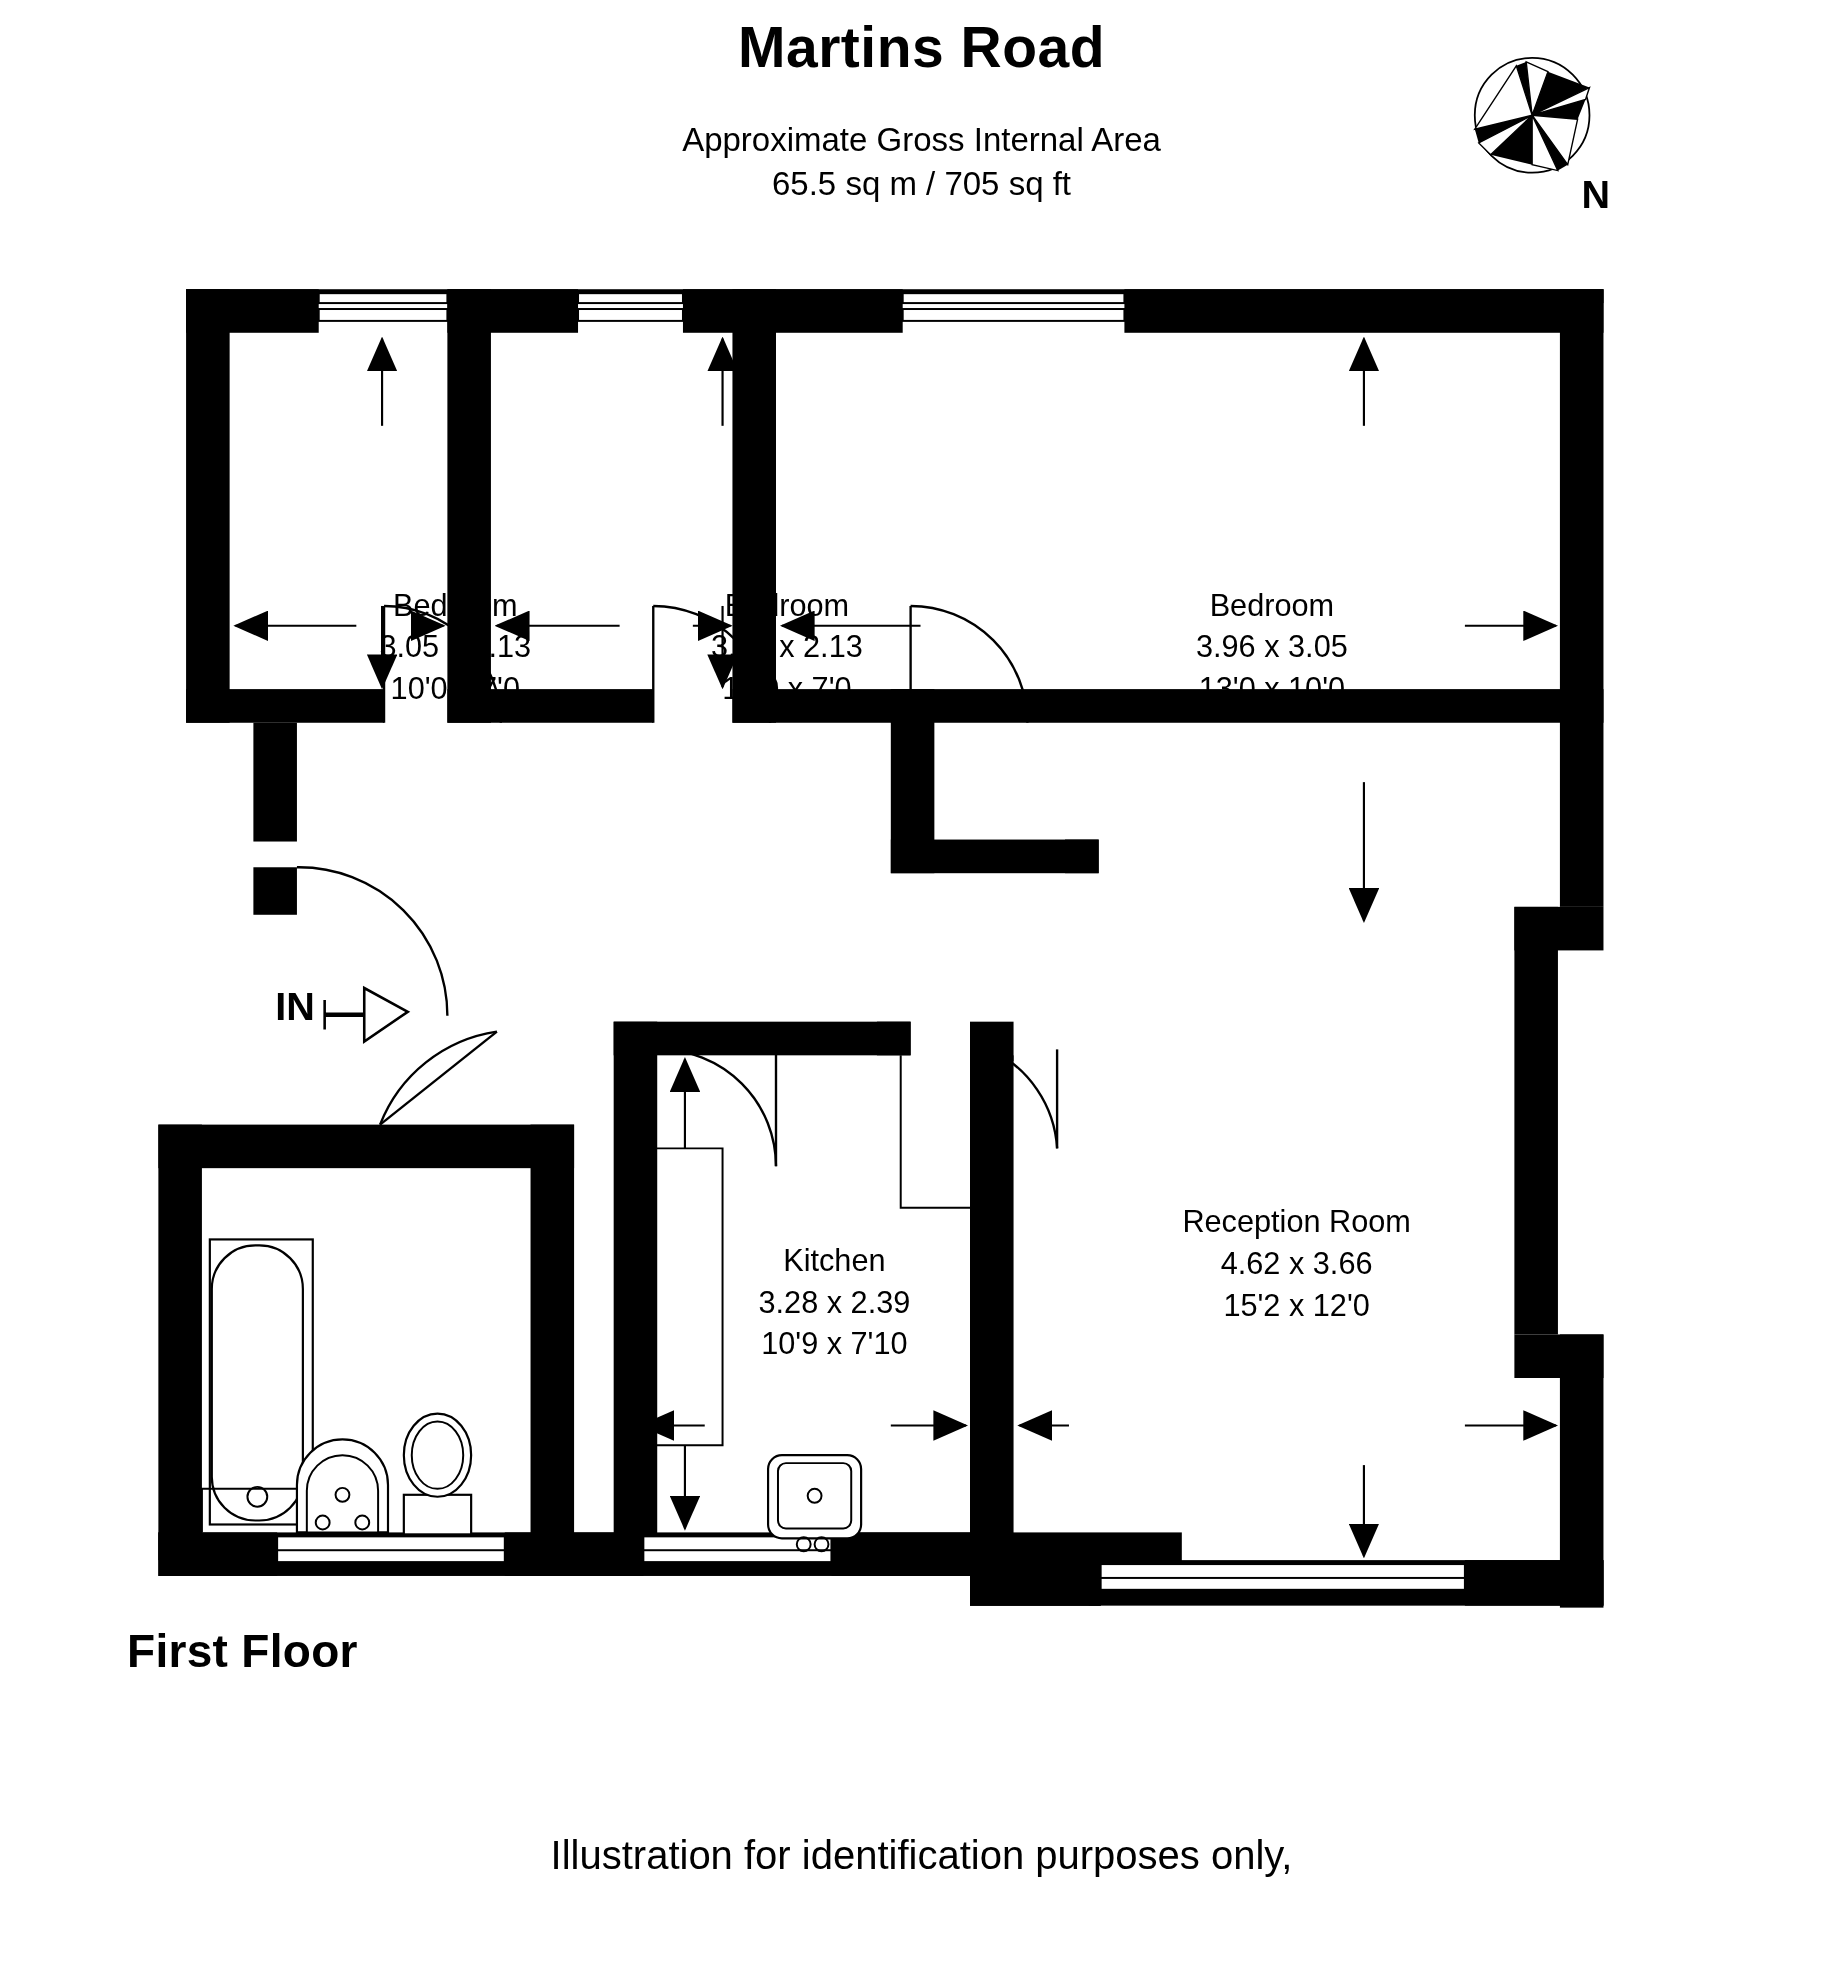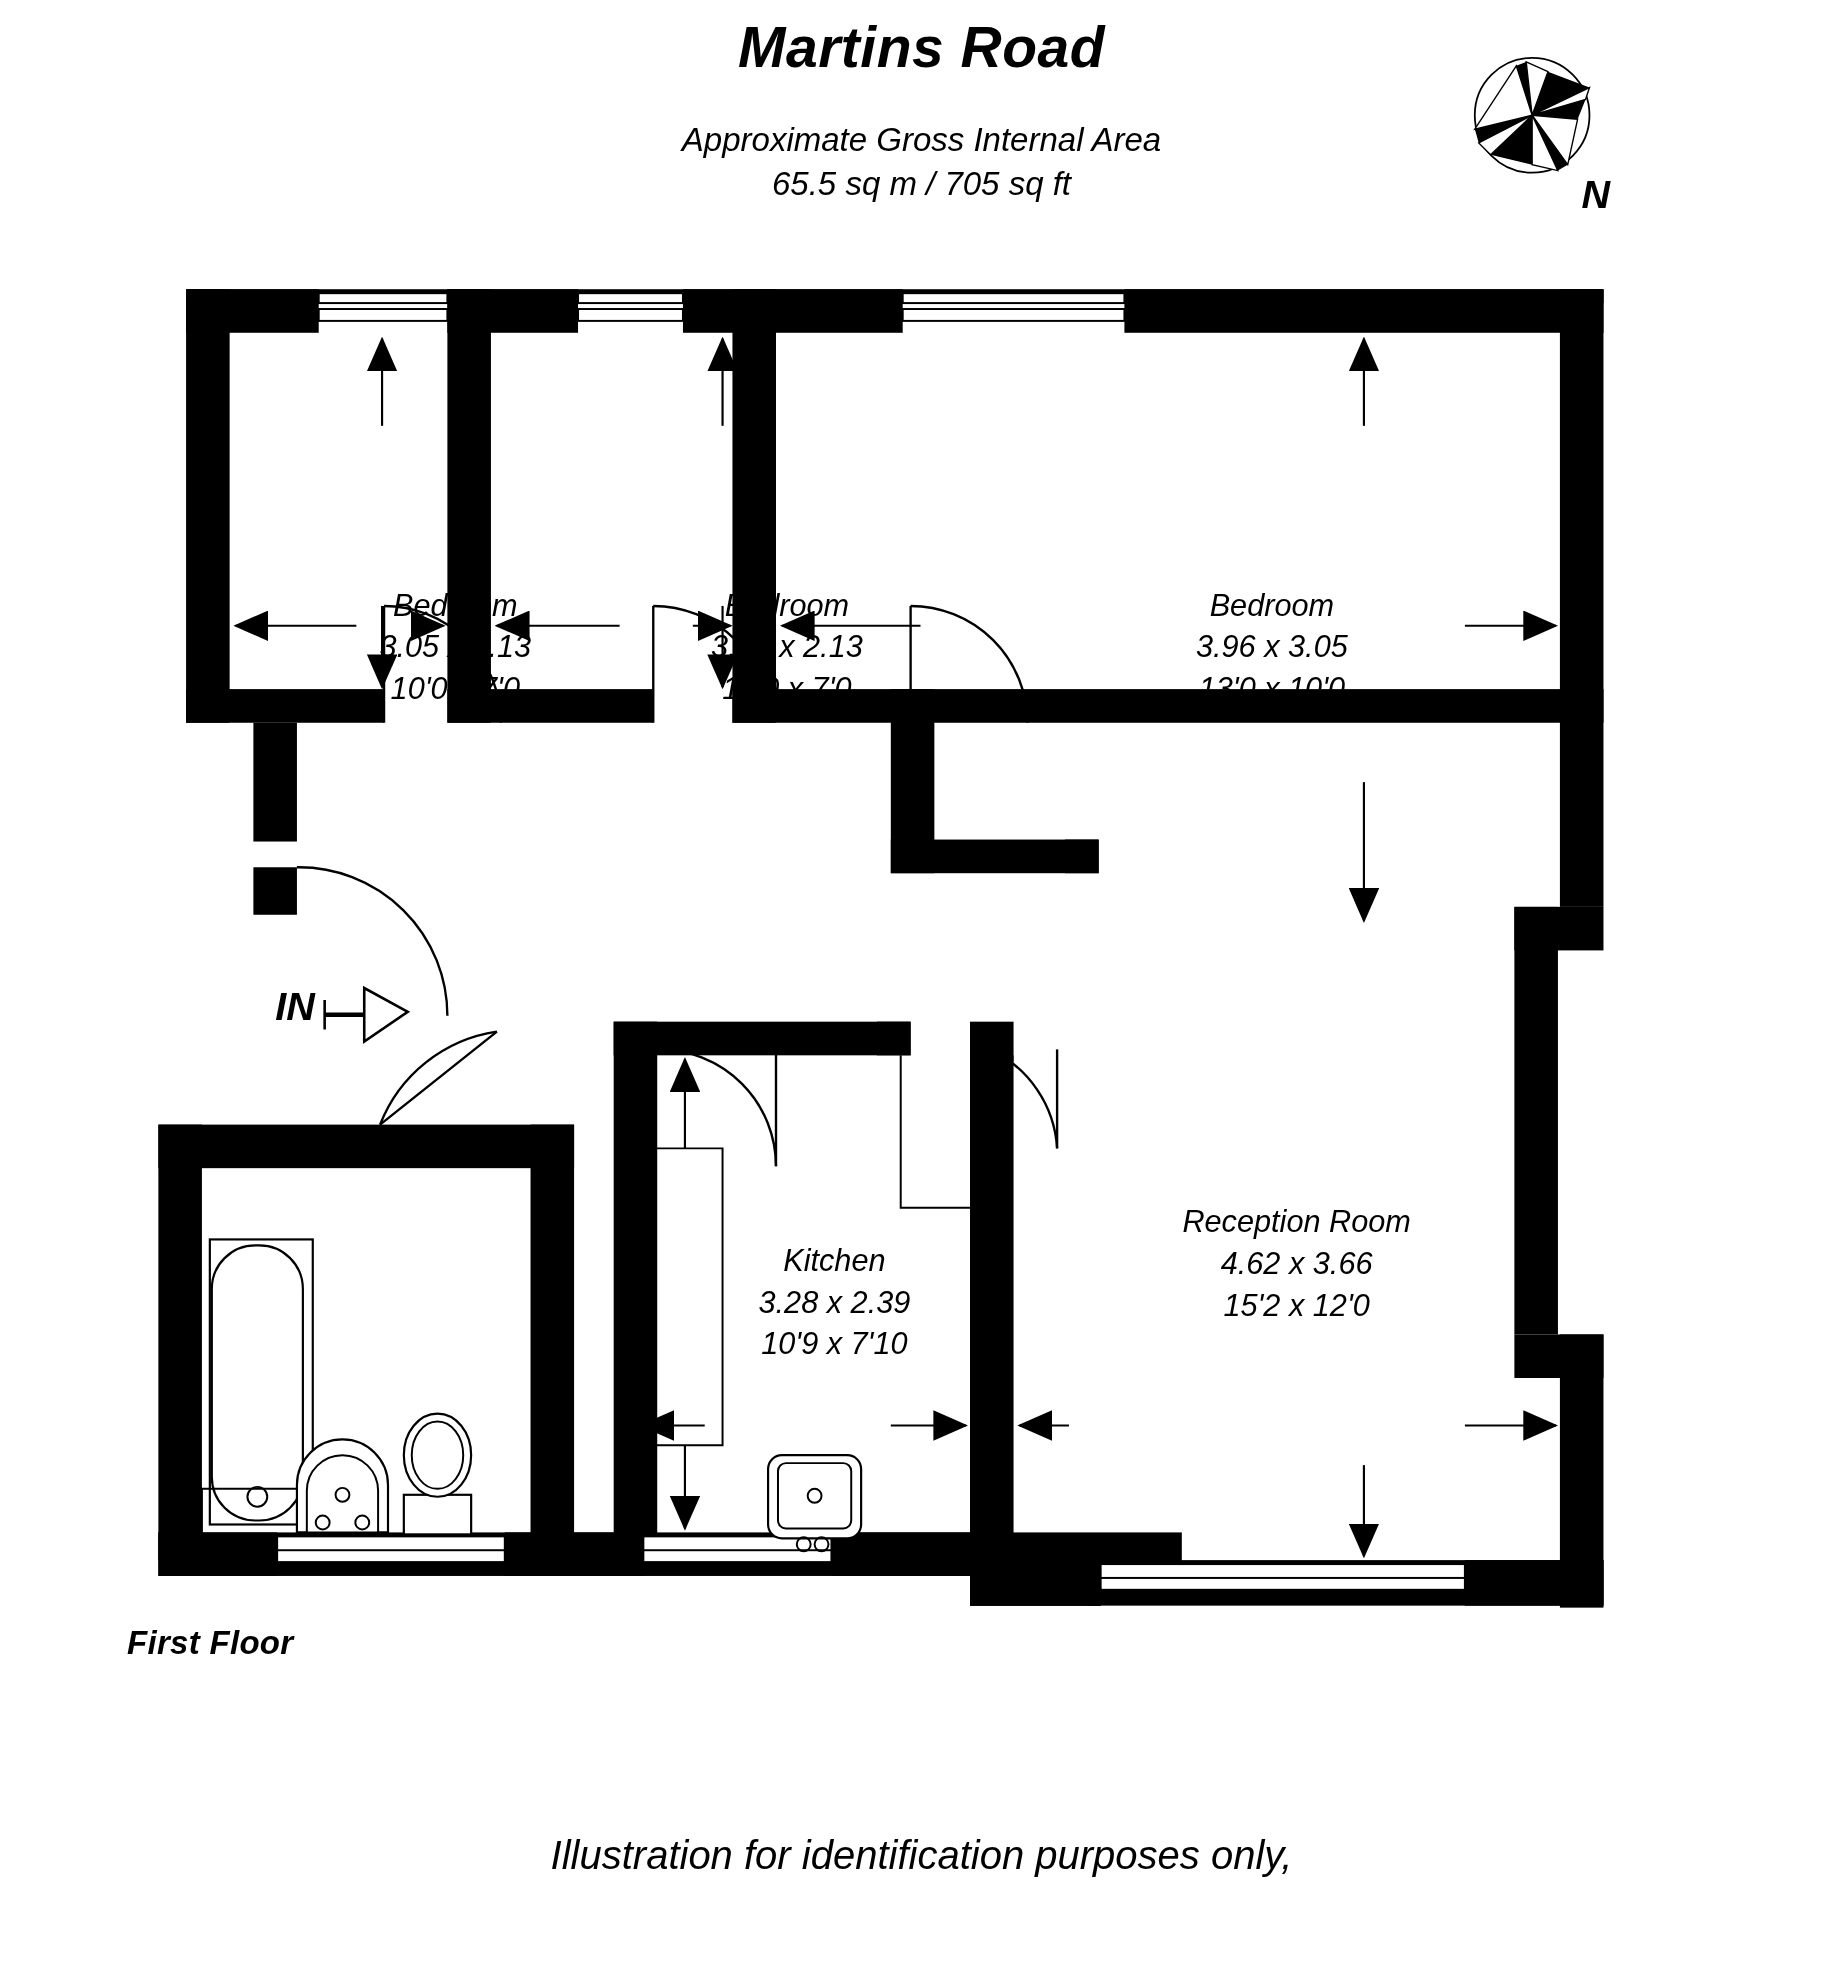--- a/index.html
+++ b/index.html
@@ -4,28 +4,28 @@
 <title>Floor Plan</title>
 <style>
   html,body{margin:0;padding:0;background:#ffffff;}
   body{
     width:1843px;height:1980px;
     font-family:"Liberation Sans", sans-serif;
     color:#000000;
     position:relative;
     overflow:hidden;
   }
-  #plan-root{position:relative;width:1843px;height:1518px;font-style:italic;}
+  #plan-root{position:relative;width:1843px;height:1518px;}
   .hdr{position:absolute;left:0;width:1843px;text-align:center;}
   #title-block{top:18px;}
   #title-text{font-size:57px;font-weight:bold;letter-spacing:0.5px;line-height:1.05;}
   #area-block{top:118px;}
   .area-line{font-size:33px;line-height:1.32;font-weight:normal;}
   #compass-wrap{position:absolute;left:1455px;top:48px;width:178px;height:178px;}
-  #floor-label{position:absolute;left:127px;top:1624px;font-size:33px;font-weight:bold;letter-spacing:0.3px;}
+  #floor-label{position:absolute;left:127px;top:1624px;font-size:46px;font-weight:bold;letter-spacing:0.3px;}
   #footer-block{position:absolute;left:0;top:1827px;width:1843px;text-align:center;}
   .footer-line{font-size:40px;line-height:1.42;}
   #floorplan-svg{position:absolute;left:0;top:0;}
   .rm-label{font-family:"Liberation Sans", sans-serif;font-size:31px;fill:#000;text-anchor:middle;}
   .in-label{font-family:"Liberation Sans", sans-serif;font-size:40px;font-weight:bold;fill:#000;}
   .wall{fill:#000000;}
   .thin{fill:none;stroke:#000000;stroke-width:2.4;}
   .thin-fine{fill:none;stroke:#000000;stroke-width:2;}
   .dimline{stroke:#000000;stroke-width:2.2;fill:none;}
 </style>

